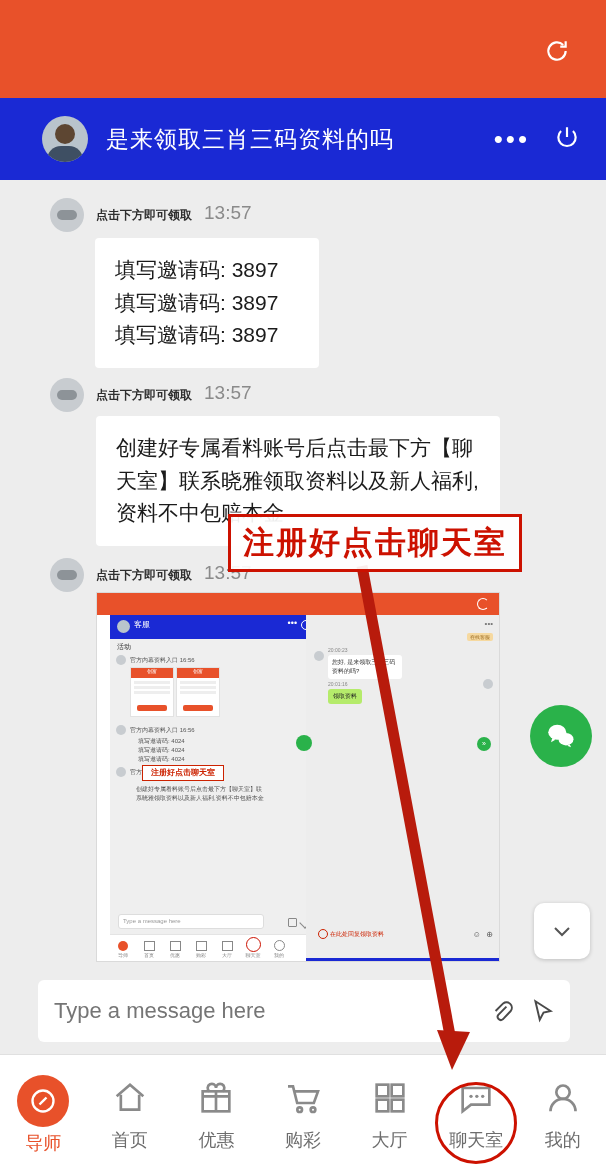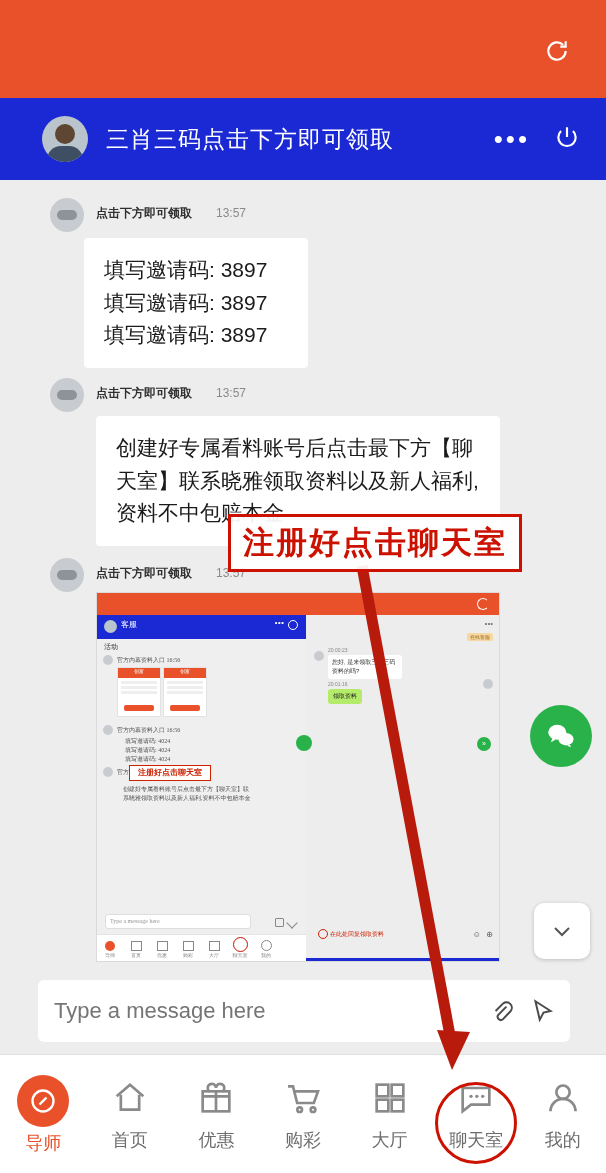--- a/index.html
+++ b/index.html
@@ -121,59 +121,59 @@
     font-size: 17px;
     color: #7d7d7d;
     white-space: nowrap;
   }
   .meta .name {
     color: #2f2f2f;
     font-weight: bold;
     font-size: 12px;
   }
   .meta .time {
-    margin-left: 24px;
+    margin-left: 12px;
     color: #8a8a8a;
-    font-size: 12px;
+    font-size: 19px;
   }
   .bubble {
     position: absolute;
     background: #ffffff;
     border-radius: 4px;
     padding: 16px 20px;
     font-size: 21px;
     color: #1b1b1b;
     line-height: 1.55;
     box-sizing: border-box;
   }
 
   
   #m1-avatar { top: 18px; }
   #m1-meta   { top: 22px; }
-  #m1-bubble { left: 84px; top: 58px; width: 224px; }
+  #m1-bubble { left: 95px; top: 58px; width: 224px; }
   
   #m2-avatar { top: 198px; }
   #m2-meta   { top: 202px; }
   #m2-bubble { left: 96px; top: 236px; width: 404px; }
   
   #m3-avatar { top: 378px; }
   #m3-meta   { top: 382px; }
   #m3-image  { left: 96px; top: 412px; width: 404px; height: 370px; }
 
   
   .thumb {
     position: absolute;
     background: #ffffff;
     overflow: hidden;
     border: 1px solid #dadada;
     box-sizing: border-box;
   }
   .thumb .t-orange { position:absolute; left:0; top:0; width:100%; height:22px; background:#e8512a; }
   .thumb .t-orange .t-refresh { position:absolute; right:10px; top:5px; width:10px; height:10px; border:1.5px solid #fff; border-radius:50%; border-right-color:transparent; }
-  .thumb .t-left { position:absolute; left:0; top:22px; width:52%; bottom:0; background:#efefef;font-family:Liberation Serif, serif; }
+  .thumb .t-left { position:absolute; left:13px; top:22px; width:52%; bottom:0; background:#efefef; }
   .thumb .t-blue { position:absolute; left:0; top:0; width:100%; height:24px; background:#1a29d4; color:#fff; font-size:8px; }
   .thumb .t-blue .t-av { position:absolute; left:7px; top:5px; width:13px; height:13px; border-radius:50%; background:#b9c4cc; }
   .thumb .t-blue .t-nm { position:absolute; left:24px; top:4px; font-size:8px; }
   .thumb .t-blue .t-dots { position:absolute; right:22px; top:3px; font-size:9px; }
   .thumb .t-blue .t-pw { position:absolute; right:8px; top:5px; width:8px; height:8px; border:1.2px solid #fff; border-radius:50%; }
   .thumb .t-tab { position:absolute; left:7px; top:27px; font-size:7px; color:#333; }
   .t-msg { position:absolute; font-size:6px; color:#555; }
   .t-av2 { position:absolute; width:10px; height:10px; border-radius:50%; background:#c8ccd0; }
   .t-card { position:absolute; background:#fff; border:1px solid #e2e2e2; }
   .t-red-box { position:absolute; border:1.3px solid #cc2200; color:#cc2200; font-size:8px; text-align:center; background:#fff; font-weight:bold; }
@@ -319,21 +319,21 @@
 
   <div class="top-band">
     <svg class="refresh-icon" viewBox="0 0 24 24" fill="none" stroke="currentColor" stroke-width="2">
       <path d="M20 12a8 8 0 1 1-2.3-5.6"></path>
       <polyline points="20,3 20,8 15,8"></polyline>
     </svg>
   </div>
 
   <div class="header">
     <div class="avatar"></div>
-    <div class="header-title">三肖三码点击下方即可领取</div>
+    <div class="header-title">是来领取三肖三码资料的吗</div>
     <div class="header-dots">•••</div>
     <svg class="power-icon" viewBox="0 0 24 24" fill="none" stroke="currentColor" stroke-width="2">
       <path d="M12 3v9"></path>
       <path d="M6.5 6.5a8 8 0 1 0 11 0"></path>
     </svg>
   </div>
 
   <div class="chat">
 
     <div class="sender-avatar" id="m1-avatar"></div>

